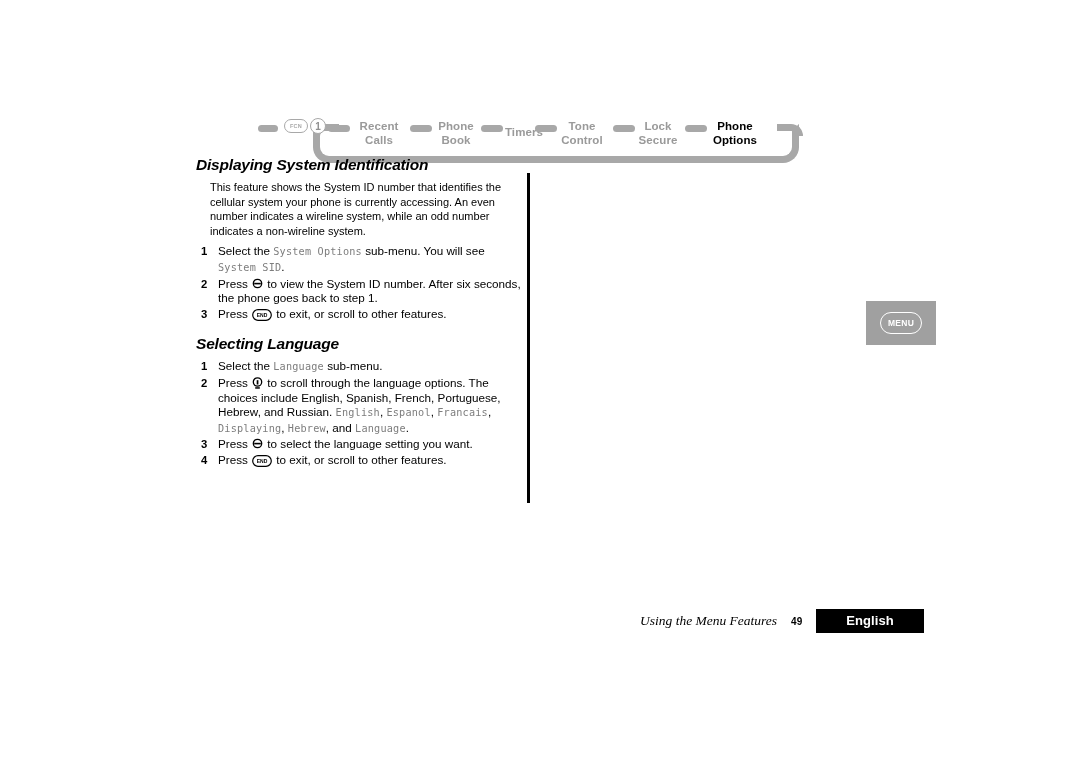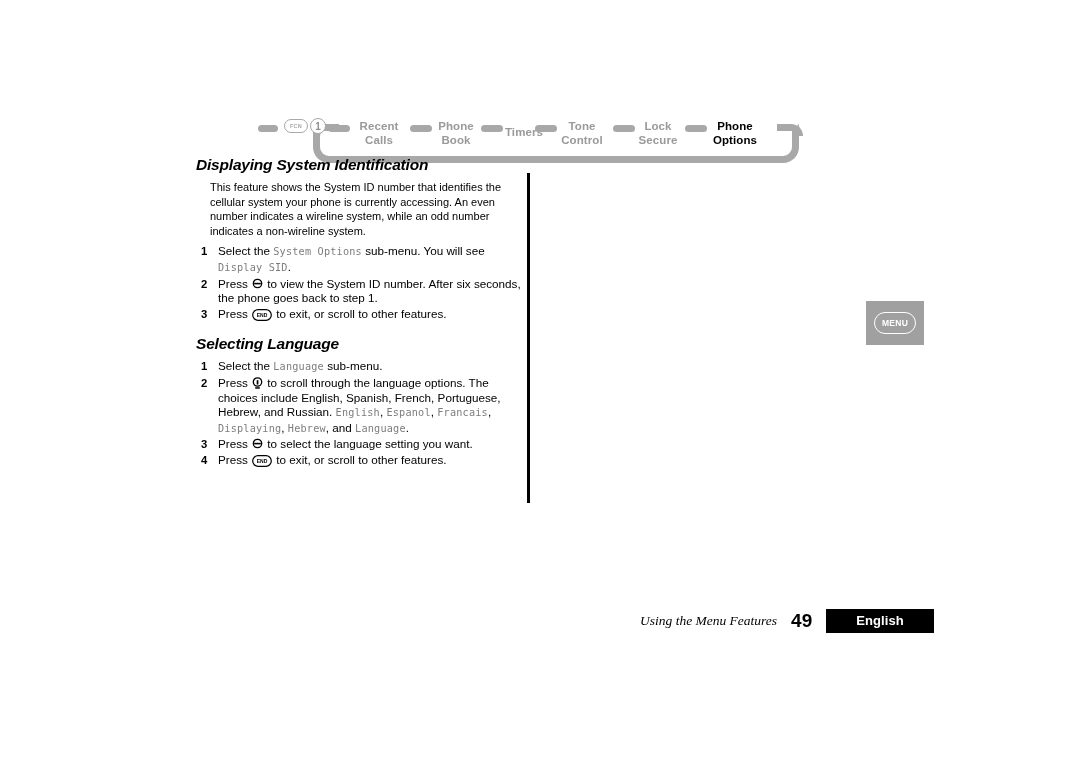--- a/index.html
+++ b/index.html
@@ -194,21 +194,21 @@
     width: 3px;
     height: 330px;
     background: #000;
   }
 
   
   #menu-tab {
     position: absolute;
     left: 866px;
     top: 301px;
-    width: 58px;
+    width: 70px;
     height: 44px;
     background: #a0a0a0;
     display: flex;
     align-items: center;
     justify-content: center;
   }
   #menu-tab .menu-btn {
     width: 40px;
     height: 20px;
     border: 1.8px solid #ffffff;
@@ -231,21 +231,21 @@
     display: flex;
     align-items: center;
   }
   #footer .crumb-text {
     font-family: "Liberation Serif", serif;
     font-style: italic;
     font-size: 13.5px;
     color: #000;
   }
   #footer .page-no {
-    font-size: 19px;
+    font-size: 10px;
     font-weight: bold;
     margin-left: 14px;
     margin-right: 14px;
   }
   #footer .lang-badge {
     background: #000;
     color: #fff;
     font-size: 13px;
     font-weight: bold;
     padding: 4px 30px 5px 30px;
@@ -292,21 +292,21 @@
   <div class="bc-label active" style="left: 449px; width: 56px; color: rgb(0, 0, 0);">Phone
 Options</div>
 </div>
 
 <div id="content">
 
   <section class="sec-block" id="sec-sysid">
     <h2 class="sec-title">Displaying System Identification</h2>
     <p class="para">This feature shows the System ID number that identifies the cellular system your phone is currently accessing. An even number indicates a wireline system, while an odd number indicates a non-wireline system.</p>
     <ol class="steps">
-        <li><span class="num">1</span>Select the <span class="lcd">System Options</span> sub-menu. You will see <span class="lcd">Display SID</span>.</li>
+        <li><span class="num">1</span>Select the <span class="lcd">System Options</span> sub-menu. You will see <span class="lcd">System SID</span>.</li>
         <li><span class="num">2</span>Press <span class="k-select"><svg width="11" height="11" viewBox="0 0 11 11">
               <circle cx="5.5" cy="5.5" r="4.2" fill="none" stroke="#000" stroke-width="1.3"></circle>
               <rect x="2.2" y="4.8" width="6.6" height="1.6" fill="#000"></rect>
             </svg></span> to view the System ID number. After six seconds, the phone goes back to step 1.</li>
         <li><span class="num">3</span>Press <span class="k-end"><svg width="20" height="12" viewBox="0 0 20 12">
               <rect x="0.7" y="0.7" width="18.6" height="10.6" rx="5.3" ry="5.3" fill="none" stroke="#000" stroke-width="1.2"></rect>
               <text x="10" y="8.2" font-size="5" font-family="Liberation Sans, sans-serif" font-weight="bold" text-anchor="middle" fill="#000">END</text>
             </svg></span> to exit, or scroll to other features.</li>
       </ol>
   </section>

